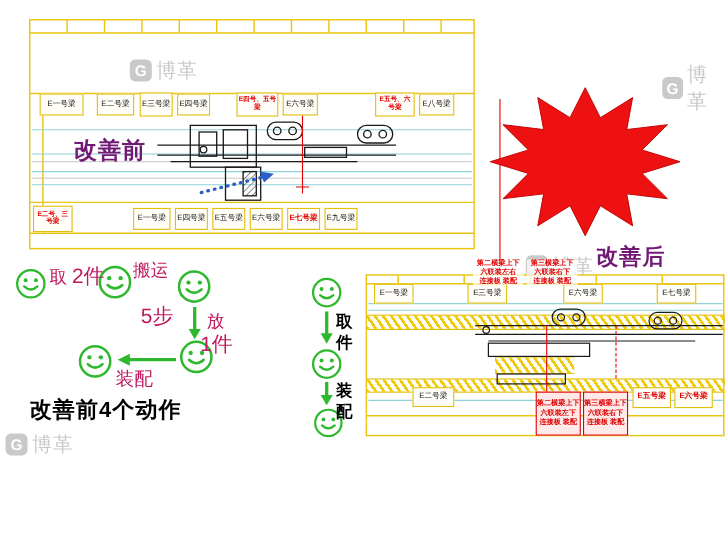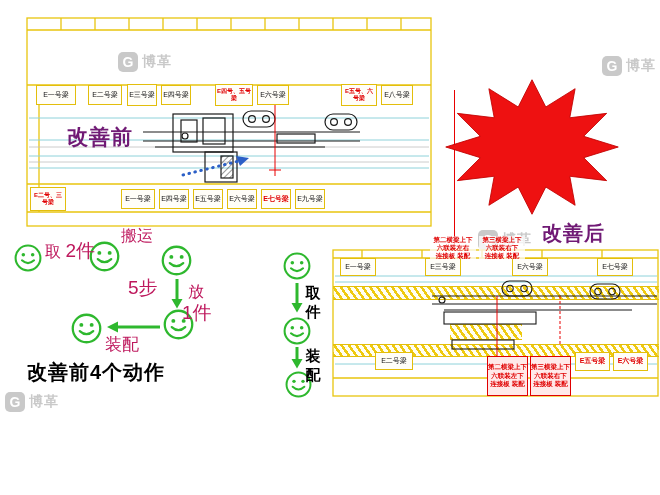--- a/index.html
+++ b/index.html
@@ -9,21 +9,21 @@
   .title{position:absolute;font-weight:bold;color:#701a75;z-index:7;letter-spacing:1px;}
   .rack{position:absolute;border:1px solid #e3be0b;background:#fffef8;color:#111;font-size:7px;line-height:1.15;display:flex;align-items:center;justify-content:center;text-align:center;z-index:5;padding:0 1px;}
   .rack.red{color:#e00000;font-weight:bold;}
   .rednote{position:absolute;color:#e00000;font-size:6.5px;line-height:1.2;text-align:center;z-index:6;font-weight:bold;background:rgba(255,255,255,.75);}
   .redbox{position:absolute;border:1px solid #e00000;background:#ffe9e9;color:#e00000;font-size:6.5px;line-height:1.3;text-align:center;z-index:6;font-weight:bold;display:flex;flex-direction:column;justify-content:center;}
   .hatch{position:absolute;background:repeating-linear-gradient(55deg,#efca10 0 2.5px,#fffef2 2.5px 6px);border-top:1.5px solid #e3be0b;border-bottom:1.5px solid #e3be0b;z-index:1;}
   .redline{position:absolute;background:#e80000;z-index:1;}
   .star-text{position:absolute;z-index:5;text-align:center;font-weight:bold;color:#000;font-size:19px;line-height:1.3;letter-spacing:1px;}
   .wm{position:absolute;display:flex;align-items:center;gap:4px;z-index:0;}
   .wm-icon{width:20px;height:20px;border-radius:5px;background:#c9c9c9;color:#fff;display:flex;align-items:center;justify-content:center;font-weight:bold;font-size:14px;}
-  .wm-text{font-size:14px;color:#c9c9c9;font-weight:bold;letter-spacing:1px;}
+  .wm-text{font-size:18px;color:#c9c9c9;font-weight:normal;letter-spacing:1px;}
   .smiley{position:absolute;z-index:6;}
   .green-arrow{position:absolute;z-index:5;}
   .flow-label{position:absolute;font-weight:normal;color:#be185d;z-index:7;white-space:nowrap;}
   .fs16{font-size:16px;} .fs17{font-size:17px;} .fs19{font-size:19px;}
   .vlabel{position:absolute;width:18px;font-size:15px;font-weight:bold;line-height:1.25;z-index:7;text-align:center;color:#000;}
   .summary{position:absolute;font-weight:bold;font-size:20px;color:#000;z-index:7;letter-spacing:1px;}
 </style>
 </head>
 <body>
 
@@ -218,21 +218,21 @@
   <div class="flow-label fs16" style="left:45px;top:238px">
     <span>取</span>
     <span class="fs19">2件</span>
   </div>
   <svg class="smiley" style="left:89px;top:241px" width="31" height="31" viewBox="0 0 30 30">
     <circle cx="15" cy="15" r="13.3" fill="#fff" stroke="#2eb82e" stroke-width="2.2"></circle>
     <circle cx="10" cy="11.5" r="1.9" fill="#2eb82e"></circle>
       <circle cx="20" cy="11.5" r="1.9" fill="#2eb82e"></circle>
     <path d="M8.5 17.5 Q15 23.5 21.5 17.5" fill="none" stroke="#2eb82e" stroke-width="2.2" stroke-linecap="round"></path>
   </svg>
-  <div class="flow-label fs16" style="left:121px;top:226px">搬运</div>
+  <div class="flow-label fs16" style="left:121px;top:236px">搬运</div>
   <div class="flow-label fs19" style="left:128px;top:275px">5步</div>
   <svg class="smiley" style="left:161px;top:245px" width="31" height="31" viewBox="0 0 30 30">
     <circle cx="15" cy="15" r="13.3" fill="#fff" stroke="#2eb82e" stroke-width="2.2"></circle>
     <circle cx="10" cy="11.5" r="1.9" fill="#2eb82e"></circle>
       <circle cx="20" cy="11.5" r="1.9" fill="#2eb82e"></circle>
     <path d="M8.5 17.5 Q15 23.5 21.5 17.5" fill="none" stroke="#2eb82e" stroke-width="2.2" stroke-linecap="round"></path>
   </svg>
   <svg class="green-arrow" style="left:171px;top:279px" width="12" height="30" viewBox="0 0 12 30">
     <line x1="6" y1="0" x2="6" y2="21" stroke="#2eb82e" stroke-width="3"></line>
     <polygon points="0.5,20 11.5,20 6,29.5" fill="#2eb82e"></polygon>

